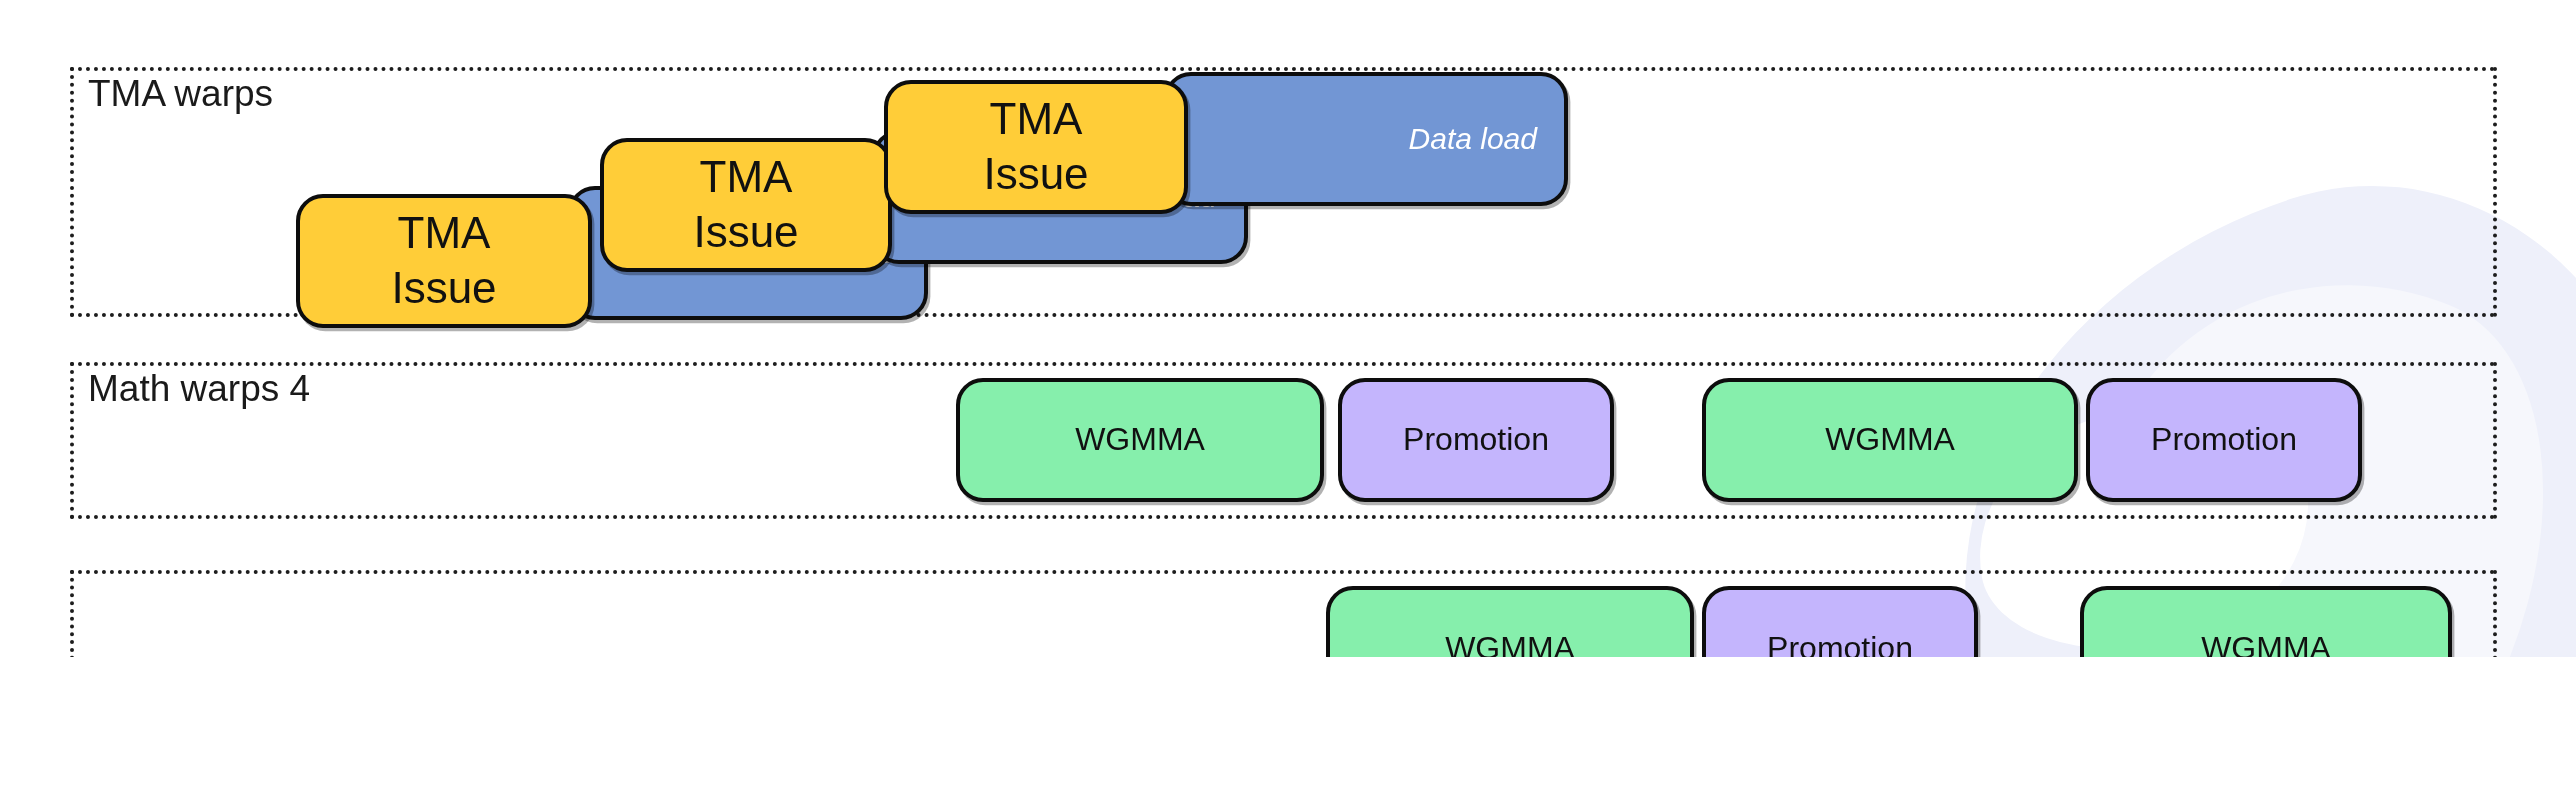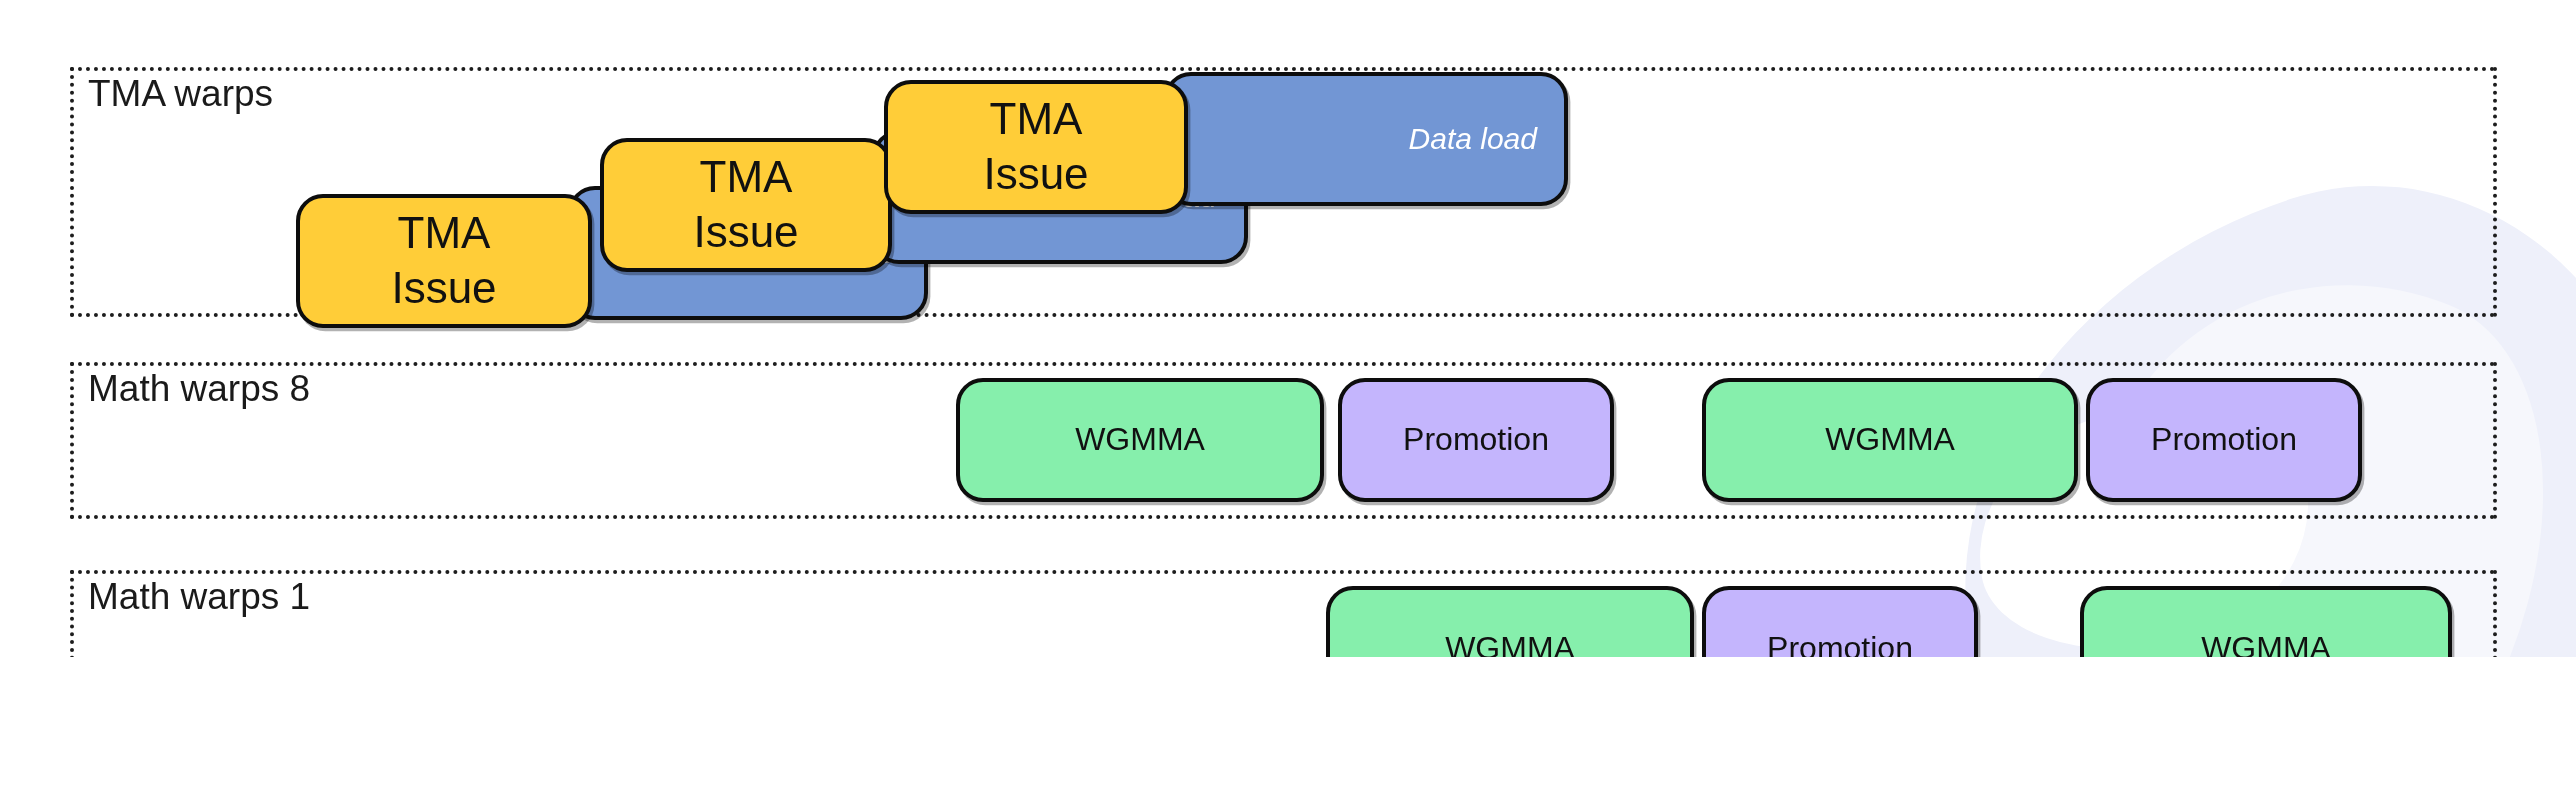--- a/index.html
+++ b/index.html
@@ -130,37 +130,36 @@
   </div>
 
   <div class="blk blk-blue f-load txt-right" style="left:1164px; top:72px; width:404px; height:134px; z-index:6;">
     <span>Data load</span>
   </div>
   <div class="blk blk-yellow f-tma txt-center" style="left:884px; top:72px; width:304px; height:134px; z-index:7;">
     <span>TMA<br>Issue</span>
   </div>
 
   <div class="lane" id="lane-math0"></div>
-  <div class="lane-label" style="left:88px; top:370px;">Math warps 8</div>
+  <div class="lane-label" style="left:88px; top:370px;">Math warps 4</div>
 
   <div class="blk blk-green f-math txt-center" style="left:956px; top:378px; width:368px; height:124px; z-index:3;">
     <span>WGMMA</span>
   </div>
   <div class="blk blk-lyell f-math txt-center" style="left:1338px; top:378px; width:276px; height:124px; z-index:3;">
     <span>Promotion</span>
   </div>
   <div class="blk blk-green f-math txt-center" style="left:1702px; top:378px; width:376px; height:124px; z-index:3;">
     <span>WGMMA</span>
   </div>
   <div class="blk blk-lyell f-math txt-center" style="left:2086px; top:378px; width:276px; height:124px; z-index:3;">
     <span>Promotion</span>
   </div>
 
   <div class="lane" id="lane-math1"></div>
-  <div class="lane-label" style="left:88px; top:578px;">Math warps 1</div>
 
   <div class="blk blk-green f-math txt-center" style="left:1326px; top:586px; width:368px; height:126px; z-index:3;">
     <span>WGMMA</span>
   </div>
   <div class="blk blk-lyell f-math txt-center" style="left:1702px; top:586px; width:276px; height:126px; z-index:3;">
     <span>Promotion</span>
   </div>
   <div class="blk blk-green f-math txt-center" style="left:2080px; top:586px; width:372px; height:126px; z-index:3;">
     <span>WGMMA</span>
   </div>

